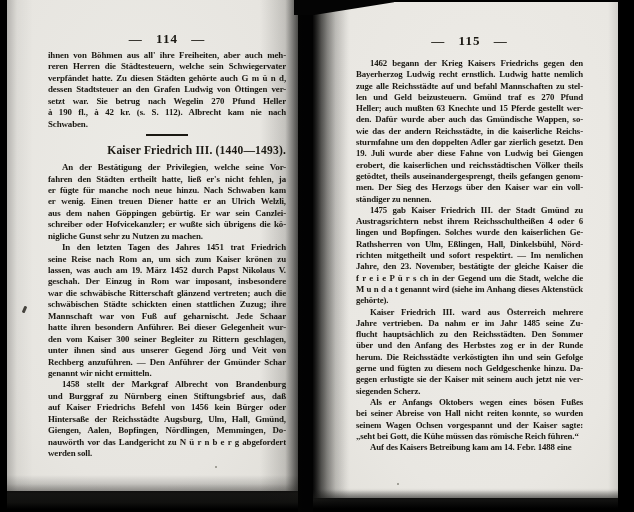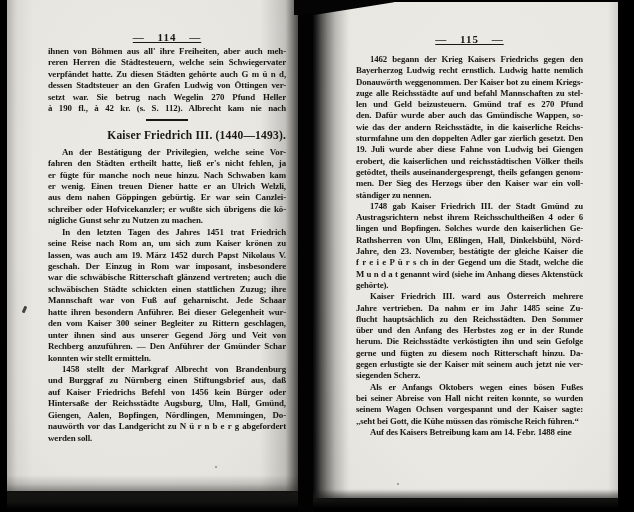--- a/index.html
+++ b/index.html
@@ -46,21 +46,21 @@
   .bottom-edge-right {
     position:absolute; left:313px; top:490px; width:305px; height:22px; pointer-events:none;
     background:linear-gradient(to bottom, rgba(0,0,0,0) 0%, rgba(30,30,28,0.6) 45%, #000 85%);
   }
   
   .col { position:absolute; top:0; color:#1a1812; }
   .page.left  .col { left:41px; width:238px; font-size:8.9px; letter-spacing:-0.1px; font-weight:700; --lh:11.45px; }
   .page.right .col { left:43px; width:227px; font-size:8.8px; letter-spacing:-0.12px; font-weight:700; --lh:11.3px; }
   .pagehead {
     margin-top:31px; margin-bottom:9px; text-align:center;
-    font-size:11px; font-weight:700; letter-spacing:1px; word-spacing:9px;text-decoration:underline;
+    font-size:13px; font-weight:700; letter-spacing:1px; word-spacing:9px;
   }
   .page.left .pagehead { margin-bottom:3px; }
   .tline {
     height:var(--lh); line-height:var(--lh); overflow:hidden;
     text-align:justify; text-align-last:justify;
   }
   .tline.last { text-align-last:left; }
   .tline.indent { text-indent:14px; }
   .rule { width:42px; height:2px; background:#1a1812; margin:4px auto 7px auto; }
   .heading {
@@ -81,82 +81,84 @@
 
 <div class="page left">
   <div class="col">
     <div class="pagehead">— 114 —</div>
   <div class="tline">ihnen von Böhmen aus all' ihre Freiheiten, aber auch meh-</div>
       <div class="tline">reren Herren die Städtesteuern, welche sein Schwiegervater</div>
       <div class="tline">verpfändet hatte.  Zu diesen Städten gehörte auch G m ü n d,</div>
       <div class="tline">dessen Stadtsteuer an den Grafen Ludwig von Öttingen ver-</div>
       <div class="tline">setzt war.  Sie betrug nach Wegelin 270 Pfund Heller</div>
       <div class="tline">à 190 fl., à 42 kr. (s. S. 112).  Albrecht kam nie nach</div>
+      <div class="tline last">Schwaben.</div>
       <div class="rule"></div>
       <div class="heading">Kaiser Friedrich III. (1440—1493).</div>
       <div class="tline indent">An der Bestätigung der Privilegien, welche seine Vor-</div>
       <div class="tline">fahren den Städten ertheilt hatte, ließ er's nicht fehlen, ja</div>
       <div class="tline">er fügte für manche noch neue hinzu.  Nach Schwaben kam</div>
       <div class="tline">er wenig.  Einen treuen Diener hatte er an Ulrich Welzli,</div>
       <div class="tline">aus dem nahen Göppingen gebürtig.  Er war sein Canzlei-</div>
       <div class="tline">schreiber oder Hofvicekanzler; er wußte sich übrigens die kö-</div>
       <div class="tline last">nigliche Gunst sehr zu Nutzen zu machen.</div>
       <div class="tline indent">In den letzten Tagen des Jahres 1451 trat Friedrich</div>
       <div class="tline">seine Reise nach Rom an, um sich zum Kaiser krönen zu</div>
       <div class="tline">lassen, was auch am 19. März 1452 durch Papst Nikolaus V.</div>
       <div class="tline">geschah.  Der Einzug in Rom war imposant, insbesondere</div>
       <div class="tline">war die schwäbische Ritterschaft glänzend vertreten; auch die</div>
       <div class="tline">schwäbischen Städte schickten einen stattlichen Zuzug; ihre</div>
       <div class="tline">Mannschaft war von Fuß auf geharnischt.  Jede Schaar</div>
       <div class="tline">hatte ihren besondern Anführer.  Bei dieser Gelegenheit wur-</div>
       <div class="tline">den vom Kaiser 300 seiner Begleiter zu Rittern geschlagen,</div>
       <div class="tline">unter ihnen sind aus unserer Gegend Jörg und Veit von</div>
       <div class="tline">Rechberg anzuführen. — Den Anführer der Gmünder Schar</div>
-      <div class="tline last">konnten wir stellt ermitteln.</div>
+      <div class="tline last">genannt wir nicht ermitteln.</div>
       <div class="tline indent">1458 stellt der Markgraf Albrecht von Brandenburg</div>
       <div class="tline">und Burggraf zu Nürnberg einen Stiftungsbrief aus, daß</div>
       <div class="tline">auf Kaiser Friedrichs Befehl von 1456 kein Bürger oder</div>
       <div class="tline">Hintersaße der Reichsstädte Augsburg, Ulm, Hall, Gmünd,</div>
       <div class="tline">Giengen, Aalen, Bopfingen, Nördlingen, Memmingen, Do-</div>
       <div class="tline">nauwörth vor das Landgericht zu N ü r n b e r g abgefordert</div>
       <div class="tline last">werden soll.</div>
     </div>
   <div class="pen-mark"></div>
 </div>
 
 <div class="page right">
   <div class="col">
     <div class="pagehead">— 115 —</div>
   <div class="tline indent">1462 begann der Krieg Kaisers Friedrichs gegen den</div>
       <div class="tline">Bayerherzog Ludwig recht ernstlich.  Ludwig hatte nemlich</div>
-      <div class="tline">Donauwörth weggenommen.  Der Kaiser bot zu einem Kriegs-</div>
       <div class="tline">zuge alle Reichsstädte auf und befahl Mannschaften zu stel-</div>
       <div class="tline">len und Geld beizusteuern.  Gmünd traf es 270 Pfund</div>
+      <div class="tline">Heller; auch mußten 63 Knechte und 15 Pferde gestellt wer-</div>
       <div class="tline">den.  Dafür wurde aber auch das Gmündische Wappen, so-</div>
       <div class="tline">wie das der andern Reichsstädte, in die kaiserliche Reichs-</div>
       <div class="tline">sturmfahne um den doppelten Adler gar zierlich gesetzt.  Den</div>
       <div class="tline">19. Juli wurde aber diese Fahne von Ludwig bei Giengen</div>
       <div class="tline">erobert, die kaiserlichen und reichsstädtischen Völker theils</div>
       <div class="tline">getödtet, theils auseinandergesprengt, theils gefangen genom-</div>
       <div class="tline">men.  Der Sieg des Herzogs über den Kaiser war ein voll-</div>
       <div class="tline last">ständiger zu nennen.</div>
-      <div class="tline indent">1748 gab Kaiser Friedrich III. der Stadt Gmünd zu</div>
+      <div class="tline indent">1475 gab Kaiser Friedrich III. der Stadt Gmünd zu</div>
       <div class="tline">Austragsrichtern nebst ihrem Reichsschultheißen 4 oder 6</div>
       <div class="tline">lingen und Bopfingen.  Solches wurde den kaiserlichen Ge-</div>
       <div class="tline">Rathsherren von Ulm, Eßlingen, Hall, Dinkelsbühl, Nörd-</div>
+      <div class="tline">richten mitgetheilt und sofort respektirt. — Im nemlichen</div>
       <div class="tline">Jahre, den 23. November, bestätigte der gleiche Kaiser die</div>
       <div class="tline">f r e i e  P ü r s ch  in der Gegend um die Stadt, welche die</div>
       <div class="tline">M u n d a t genannt wird (siehe im Anhang dieses Aktenstück</div>
       <div class="tline last">gehörte).</div>
       <div class="tline indent">Kaiser Friedrich III. ward aus Österreich mehrere</div>
       <div class="tline">Jahre vertrieben.  Da nahm er im Jahr 1485 seine Zu-</div>
       <div class="tline">flucht hauptsächlich zu den Reichsstädten.  Den Sommer</div>
       <div class="tline">über und den Anfang des Herbstes zog er in der Runde</div>
       <div class="tline">herum.  Die Reichsstädte verköstigten ihn und sein Gefolge</div>
-      <div class="tline">gerne und fügten zu diesem noch Ritterschaft hinzu.  Da-</div>
+      <div class="tline">gerne und fügten zu diesem noch Geldgeschenke hinzu.  Da-</div>
       <div class="tline">gegen erlustigte sie der Kaiser mit seinem auch jetzt nie ver-</div>
       <div class="tline last">siegenden Scherz.</div>
       <div class="tline indent">Als er Anfangs Oktobers wegen eines bösen Fußes</div>
       <div class="tline">bei seiner Abreise von Hall nicht reiten konnte, so wurden</div>
       <div class="tline">seinem Wagen Ochsen vorgespannt und der Kaiser sagte:</div>
       <div class="tline last">„seht bei Gott, die Kühe müssen das römische Reich führen.“</div>
       <div class="tline last indent">Auf des Kaisers Betreibung kam am 14. Febr. 1488 eine</div>
     </div>
 </div>
 

